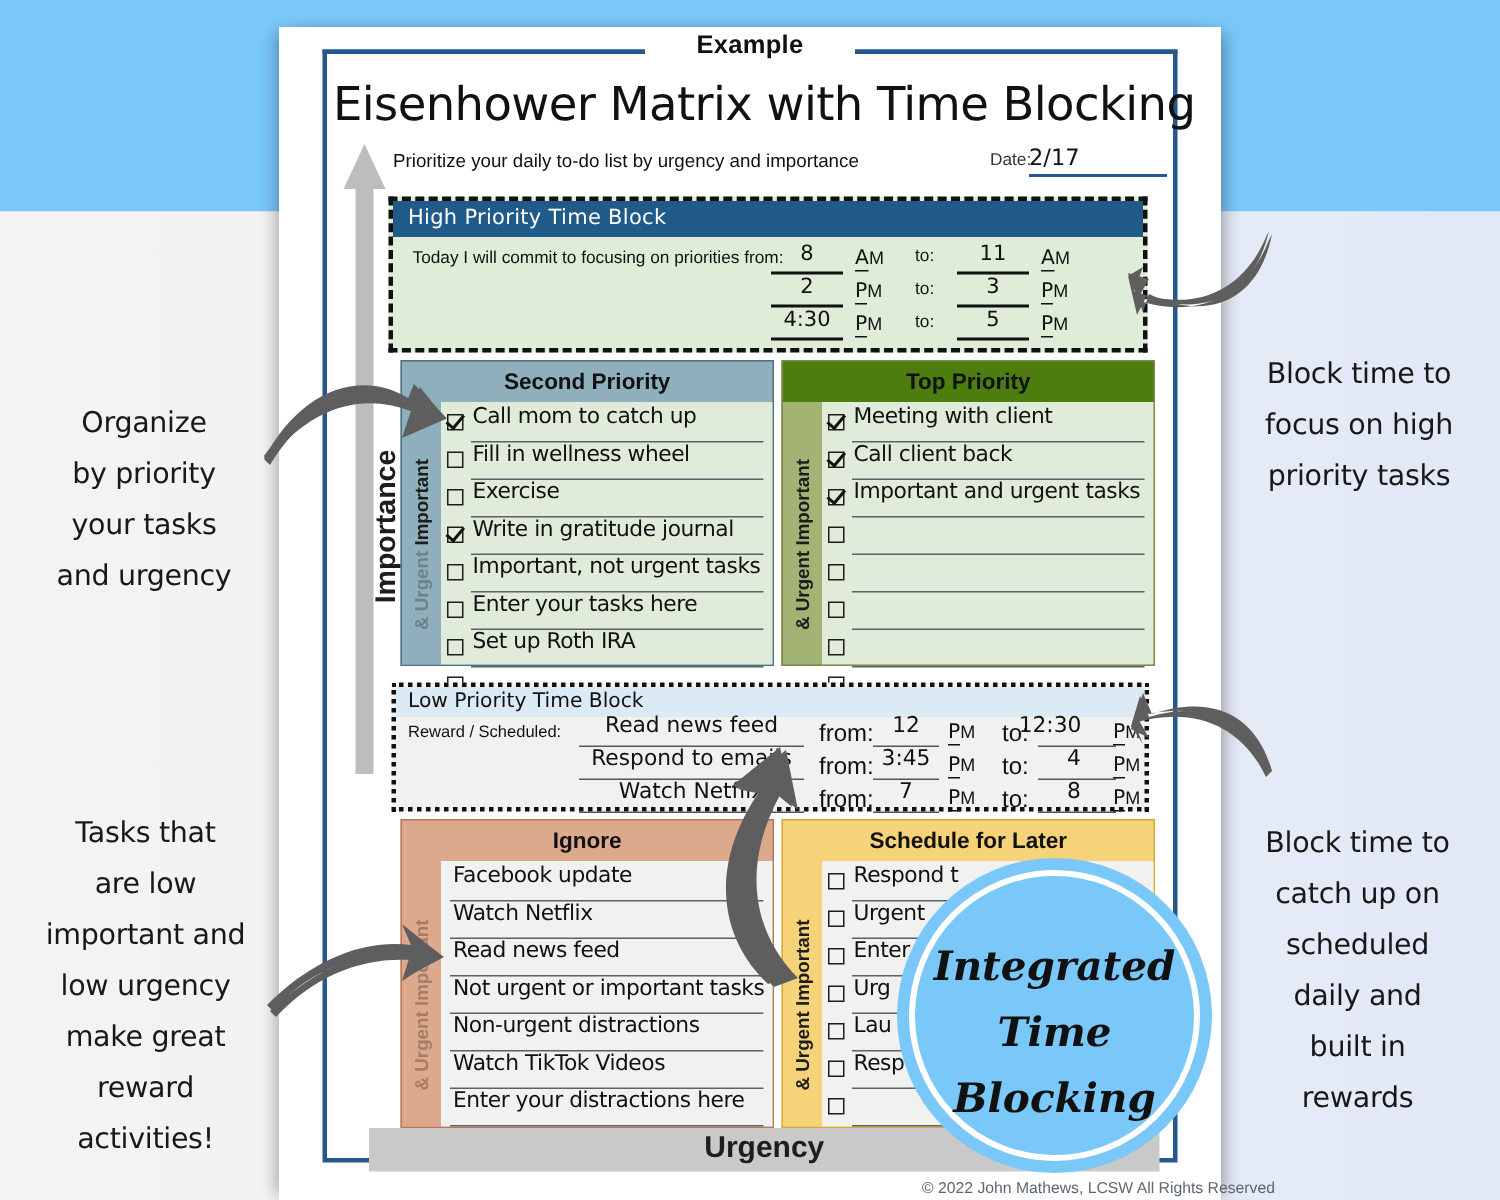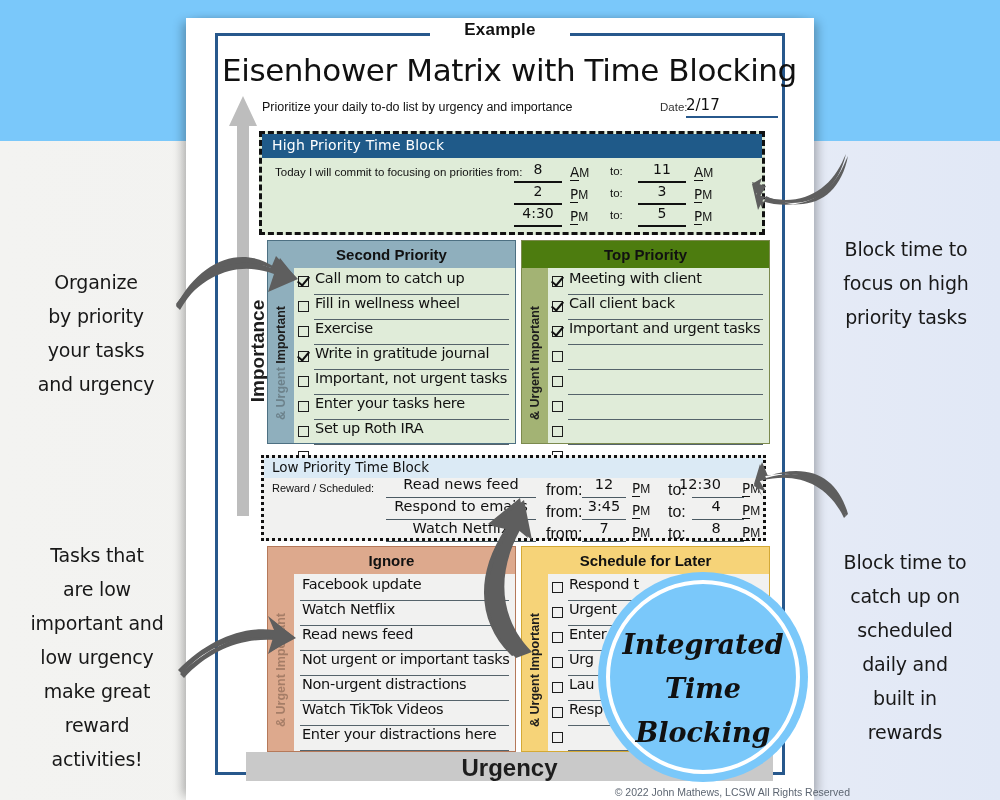--- a/index.html
+++ b/index.html
@@ -42,21 +42,21 @@
   
   #imp-arrow{position:absolute;left:229px;top:96px;width:28px;height:420px;}
   #imp-arrow svg{display:block;}
   #imp-label{position:absolute;left:203px;top:340px;width:110px;text-align:center;
     font-size:19px;font-weight:bold;color:#1d1d1d;
     transform:rotate(-90deg);transform-origin:center center;letter-spacing:0px;}
 
   
   #urgency-bar{position:absolute;left:246px;top:752px;width:527px;height:29px;background:#c9c9c9;}
   #urgency-label{position:absolute;left:246px;top:754px;width:527px;text-align:center;
-    font-size:24px;font-weight:bold;color:#1d1d1d;}
+    font-size:20px;font-weight:bold;color:#1d1d1d;}
   #copyright{position:absolute;left:330px;top:786px;width:520px;text-align:right;
     font-size:10.5px;color:#5d6672;}
 
   
   #hp-block{position:absolute;left:259px;top:131px;width:506px;height:104px;
     border:3px dashed #111;box-sizing:border-box;background:#dfecd8;}
   #hp-header{position:absolute;left:0;top:0;width:100%;height:24px;background:#1f5a89;}
   #hp-header-text{position:absolute;left:10px;top:3px;font-family:"DejaVu Sans",sans-serif;
     font-size:14px;color:#ffffff;letter-spacing:.2px;}
   #hp-sentence{position:absolute;left:13px;top:32px;font-size:11.5px;color:#111;}

